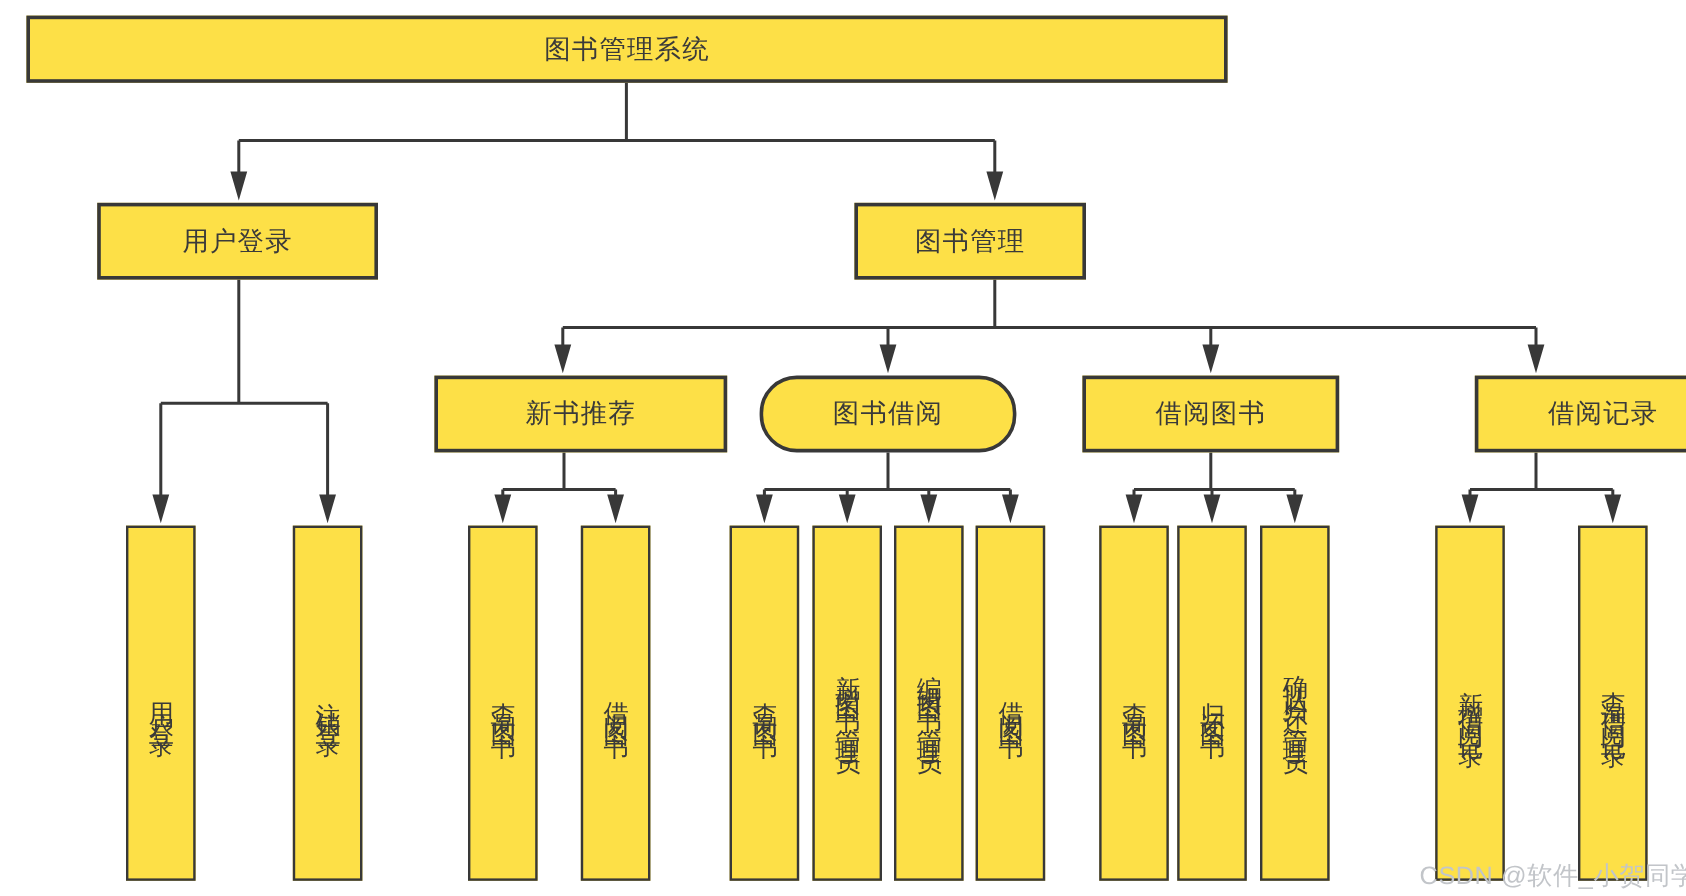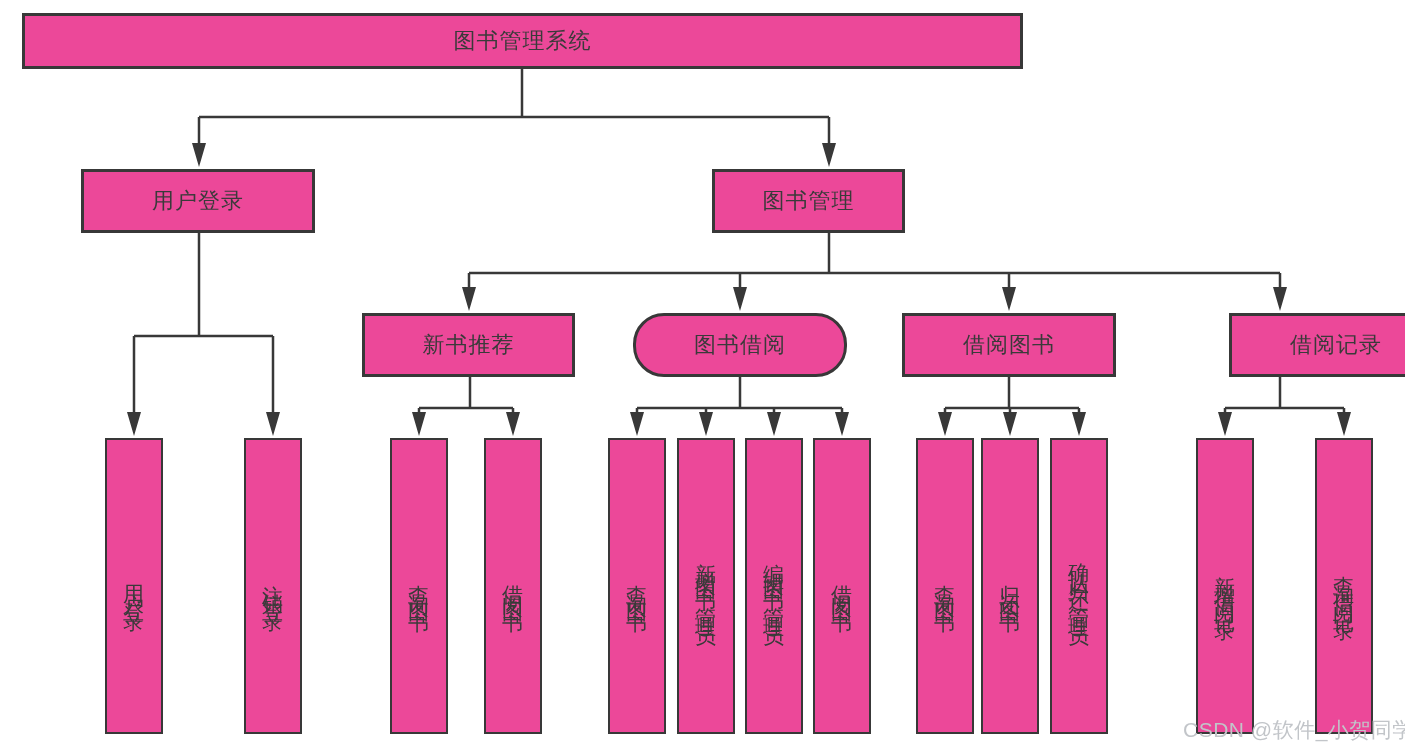--- a/index.html
+++ b/index.html
@@ -18,21 +18,21 @@
   .wires {
     position: absolute;
     left: 0;
     top: 0;
     pointer-events: none;
   }
   .box {
     position: absolute;
     box-sizing: border-box;
     border: 3px solid #383838;
-    background: #ec4899;
+    background: #fde047;
     color: #3a3a3a;
     display: flex;
     align-items: center;
     justify-content: center;
     font-size: 22px;
     letter-spacing: 1px;
     text-align: center;
     line-height: 1;
   }
   .tall {
@@ -86,21 +86,21 @@
       M938,412 L952,412 L945,436 Z  M1003,412 L1017,412 L1010,436 Z
       M1072,412 L1086,412 L1079,436 Z
       M1218,412 L1232,412 L1225,436 Z  M1337,412 L1351,412 L1344,436 Z"></path>
   </svg>
 
   <div class="box" style="left:22px; top:13px; width:1001px; height:56px;">图书管理系统</div>
 
   <div class="box" style="left:81px; top:169px; width:234px; height:64px;">用户登录</div>
   <div class="box" style="left:712px; top:169px; width:193px; height:64px;">图书管理</div>
 
-  <div class="box" style="left:362px; top:313px; width:213px; height:64px;">新书推荐</div>
+  <div class="box" style="left:362px; top:313px; width:244px; height:64px;">新书推荐</div>
   <div class="box" style="left:633px; top:313px; width:214px; height:64px;border-radius:31px;">图书借阅</div>
   <div class="box" style="left:902px; top:313px; width:214px; height:64px;">借阅图书</div>
   <div class="box" style="left:1229px; top:313px; width:214px; height:64px;">借阅记录</div>
 
   <div class="box tall" style="left:105px;">
     <span class="vt">用户登录</span>
   </div>
   <div class="box tall" style="left:244px;">
     <span class="vt">注销登录</span>
   </div>

